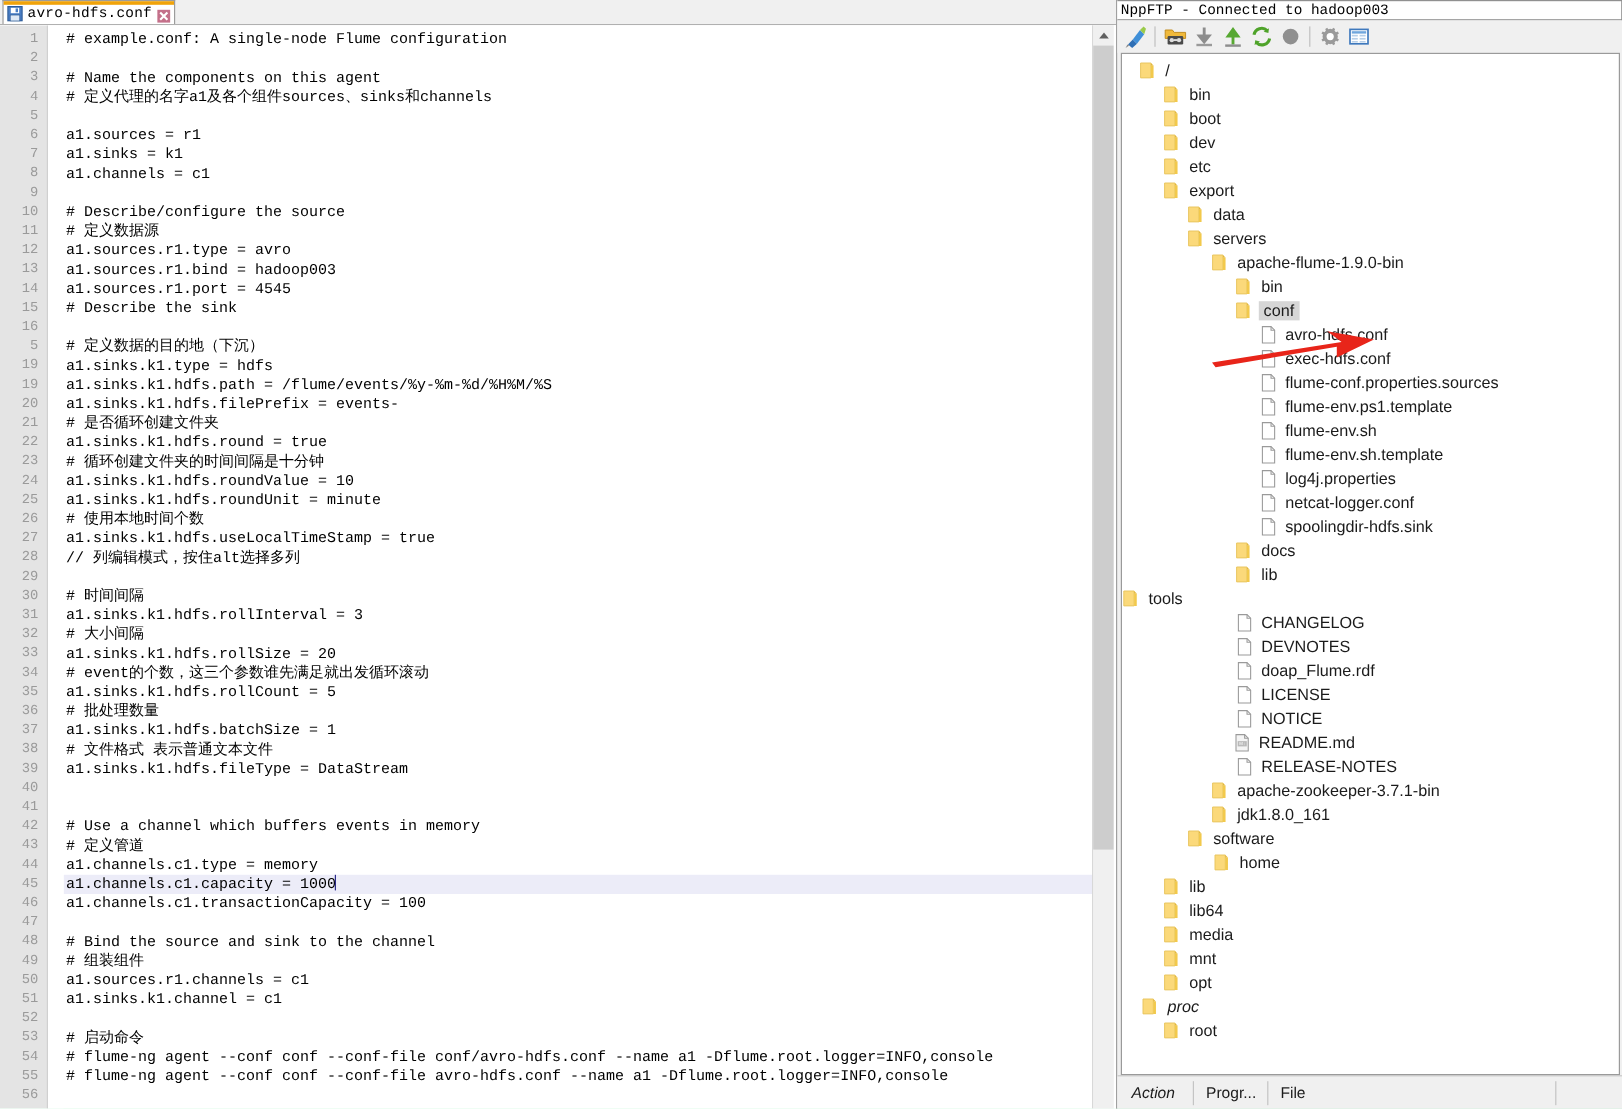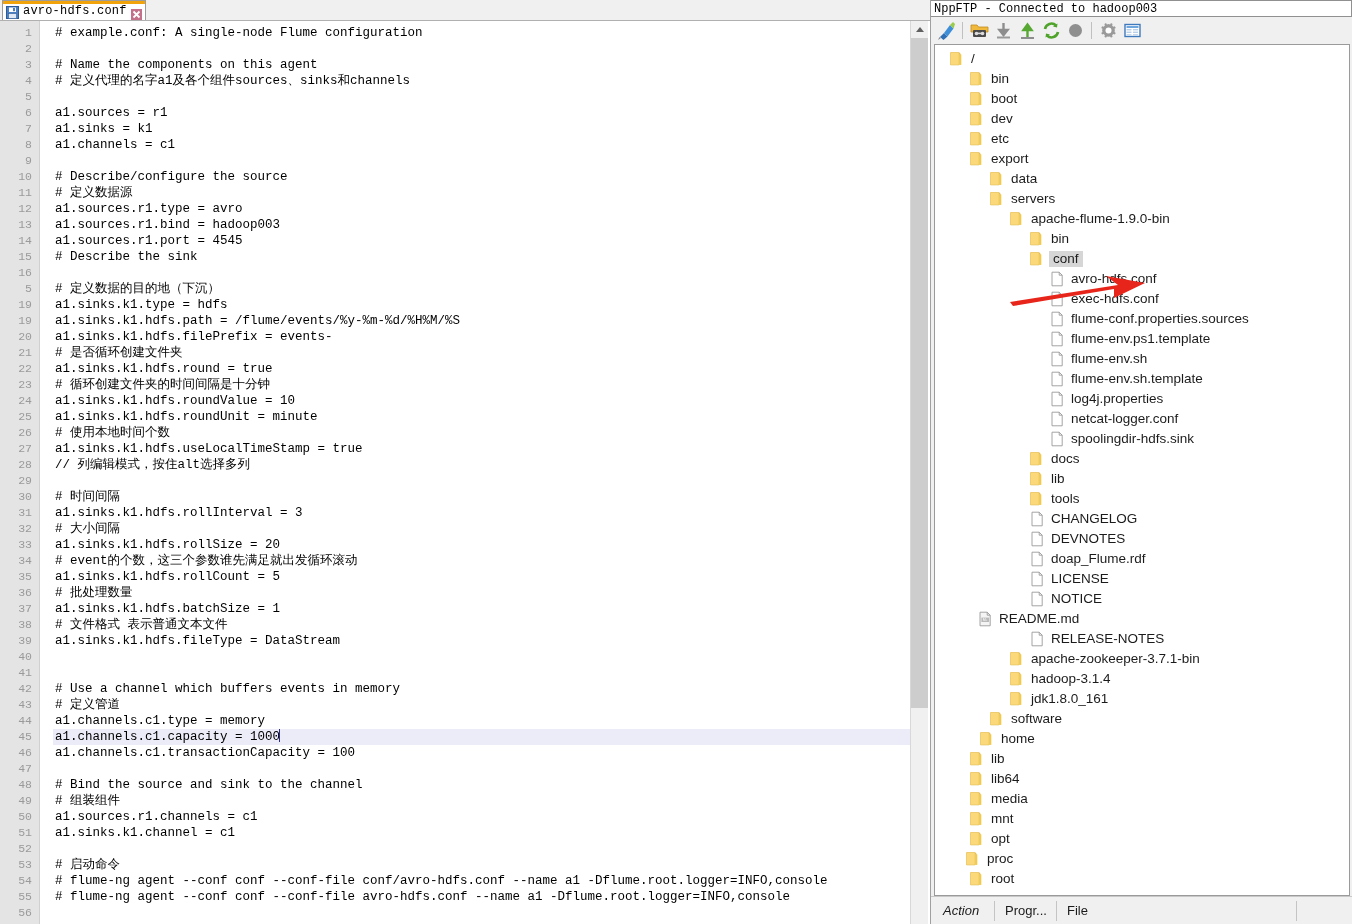--- a/index.html
+++ b/index.html
@@ -679,64 +679,64 @@
             <span class="tr-label">docs</span>
           </div>
           <div class="tr" style="padding-left: 94px;">
             <span class="tr-ico"><svg viewBox="0 0 17 16" width="17" height="16">
                 <path d="M1.5 1.5 h8.6 v12.4 h-8.6 z" fill="#fbd97a" stroke="#e8c45e" stroke-width="0.8"></path>
                 <path d="M10.1 3.5 h2.2 v10.4 h-2.2 z" fill="#f2c94c"></path>
                 <path d="M10.1 1.5 l2.2 2 h-2.2 z" fill="#e2b63a"></path>
               </svg></span>
             <span class="tr-label">lib</span>
           </div>
+          <div class="tr" style="">
+            <span class="tr-ico"><svg viewBox="0 0 17 16" width="17" height="16">
+                <path d="M1.5 1.5 h8.6 v12.4 h-8.6 z" fill="#fbd97a" stroke="#e8c45e" stroke-width="0.8"></path>
+                <path d="M10.1 3.5 h2.2 v10.4 h-2.2 z" fill="#f2c94c"></path>
+                <path d="M10.1 1.5 l2.2 2 h-2.2 z" fill="#e2b63a"></path>
+              </svg></span>
+            <span class="tr-label">tools</span>
+          </div>
           <div class="tr" style="padding-left: 94px;">
             <span class="tr-ico"><svg viewBox="0 0 17 16" width="17" height="16">
-                <path d="M1.5 1.5 h8.6 v12.4 h-8.6 z" fill="#fbd97a" stroke="#e8c45e" stroke-width="0.8"></path>
-                <path d="M10.1 3.5 h2.2 v10.4 h-2.2 z" fill="#f2c94c"></path>
-                <path d="M10.1 1.5 l2.2 2 h-2.2 z" fill="#e2b63a"></path>
-              </svg></span>
-            <span class="tr-label">tools</span>
+                <path d="M3 1.2 h7.2 l3 3 v10.6 h-10.2 z" fill="#ffffff" stroke="#9a9a9a" stroke-width="0.9"></path>
+                <path d="M10.2 1.2 v3 h3" fill="none" stroke="#9a9a9a" stroke-width="0.9"></path>
+              </svg></span>
+            <span class="tr-label">CHANGELOG</span>
           </div>
           <div class="tr" style="padding-left: 94px;">
             <span class="tr-ico"><svg viewBox="0 0 17 16" width="17" height="16">
                 <path d="M3 1.2 h7.2 l3 3 v10.6 h-10.2 z" fill="#ffffff" stroke="#9a9a9a" stroke-width="0.9"></path>
                 <path d="M10.2 1.2 v3 h3" fill="none" stroke="#9a9a9a" stroke-width="0.9"></path>
               </svg></span>
-            <span class="tr-label">CHANGELOG</span>
+            <span class="tr-label">DEVNOTES</span>
           </div>
           <div class="tr" style="padding-left: 94px;">
             <span class="tr-ico"><svg viewBox="0 0 17 16" width="17" height="16">
                 <path d="M3 1.2 h7.2 l3 3 v10.6 h-10.2 z" fill="#ffffff" stroke="#9a9a9a" stroke-width="0.9"></path>
                 <path d="M10.2 1.2 v3 h3" fill="none" stroke="#9a9a9a" stroke-width="0.9"></path>
               </svg></span>
-            <span class="tr-label">DEVNOTES</span>
+            <span class="tr-label">doap_Flume.rdf</span>
           </div>
           <div class="tr" style="padding-left: 94px;">
             <span class="tr-ico"><svg viewBox="0 0 17 16" width="17" height="16">
                 <path d="M3 1.2 h7.2 l3 3 v10.6 h-10.2 z" fill="#ffffff" stroke="#9a9a9a" stroke-width="0.9"></path>
                 <path d="M10.2 1.2 v3 h3" fill="none" stroke="#9a9a9a" stroke-width="0.9"></path>
               </svg></span>
-            <span class="tr-label">doap_Flume.rdf</span>
+            <span class="tr-label">LICENSE</span>
           </div>
           <div class="tr" style="padding-left: 94px;">
             <span class="tr-ico"><svg viewBox="0 0 17 16" width="17" height="16">
                 <path d="M3 1.2 h7.2 l3 3 v10.6 h-10.2 z" fill="#ffffff" stroke="#9a9a9a" stroke-width="0.9"></path>
                 <path d="M10.2 1.2 v3 h3" fill="none" stroke="#9a9a9a" stroke-width="0.9"></path>
               </svg></span>
-            <span class="tr-label">LICENSE</span>
-          </div>
-          <div class="tr" style="padding-left: 94px;">
-            <span class="tr-ico"><svg viewBox="0 0 17 16" width="17" height="16">
-                <path d="M3 1.2 h7.2 l3 3 v10.6 h-10.2 z" fill="#ffffff" stroke="#9a9a9a" stroke-width="0.9"></path>
-                <path d="M10.2 1.2 v3 h3" fill="none" stroke="#9a9a9a" stroke-width="0.9"></path>
-              </svg></span>
             <span class="tr-label">NOTICE</span>
           </div>
-          <div class="tr" style="padding-left: 42px;">
+          <div class="tr" style="padding-left: 92px;">
             <span class="tr-ico"><svg viewBox="0 0 17 16" width="17" height="16">
                 <path d="M3 1.2 h7.2 l3 3 v10.6 h-10.2 z" fill="#f4f4f4" stroke="#9a9a9a" stroke-width="0.9"></path>
                 <path d="M10.2 1.2 v3 h3" fill="none" stroke="#9a9a9a" stroke-width="0.9"></path>
                 <rect x="4.4" y="6.6" width="7.6" height="4.4" fill="#b9b9b9"></rect>
                 <text x="8.2" y="10.2" font-size="3.6" fill="#fff" text-anchor="middle" font-family="Liberation Sans,sans-serif">M↓</text>
               </svg></span>
             <span class="tr-label">README.md</span>
           </div>
           <div class="tr" style="padding-left: 94px;">
             <span class="tr-ico"><svg viewBox="0 0 17 16" width="17" height="16">
@@ -752,39 +752,31 @@
                 <path d="M10.1 1.5 l2.2 2 h-2.2 z" fill="#e2b63a"></path>
               </svg></span>
             <span class="tr-label">apache-zookeeper-3.7.1-bin</span>
           </div>
           <div class="tr" style="padding-left: 74px;">
             <span class="tr-ico"><svg viewBox="0 0 17 16" width="17" height="16">
                 <path d="M1.5 1.5 h8.6 v12.4 h-8.6 z" fill="#fbd97a" stroke="#e8c45e" stroke-width="0.8"></path>
                 <path d="M10.1 3.5 h2.2 v10.4 h-2.2 z" fill="#f2c94c"></path>
                 <path d="M10.1 1.5 l2.2 2 h-2.2 z" fill="#e2b63a"></path>
               </svg></span>
-            <span class="tr-label">hadoop-3.1.4</span>
-          </div>
-          <div class="tr" style="padding-left: 74px;">
-            <span class="tr-ico"><svg viewBox="0 0 17 16" width="17" height="16">
-                <path d="M1.5 1.5 h8.6 v12.4 h-8.6 z" fill="#fbd97a" stroke="#e8c45e" stroke-width="0.8"></path>
-                <path d="M10.1 3.5 h2.2 v10.4 h-2.2 z" fill="#f2c94c"></path>
-                <path d="M10.1 1.5 l2.2 2 h-2.2 z" fill="#e2b63a"></path>
-              </svg></span>
             <span class="tr-label">jdk1.8.0_161</span>
           </div>
           <div class="tr" style="padding-left: 54px;">
             <span class="tr-ico"><svg viewBox="0 0 17 16" width="17" height="16">
                 <path d="M1.5 1.5 h8.6 v12.4 h-8.6 z" fill="#fbd97a" stroke="#e8c45e" stroke-width="0.8"></path>
                 <path d="M10.1 3.5 h2.2 v10.4 h-2.2 z" fill="#f2c94c"></path>
                 <path d="M10.1 1.5 l2.2 2 h-2.2 z" fill="#e2b63a"></path>
               </svg></span>
             <span class="tr-label">software</span>
           </div>
-          <div class="tr" style="padding-left: 44px;">
+          <div class="tr" style="padding-left: 44px; margin-left: 32px;">
             <span class="tr-ico"><svg viewBox="0 0 17 16" width="17" height="16">
                 <path d="M1.5 1.5 h8.6 v12.4 h-8.6 z" fill="#fbd97a" stroke="#e8c45e" stroke-width="0.8"></path>
                 <path d="M10.1 3.5 h2.2 v10.4 h-2.2 z" fill="#f2c94c"></path>
                 <path d="M10.1 1.5 l2.2 2 h-2.2 z" fill="#e2b63a"></path>
               </svg></span>
             <span class="tr-label">home</span>
           </div>
           <div class="tr" style="padding-left: 34px;">
             <span class="tr-ico"><svg viewBox="0 0 17 16" width="17" height="16">
                 <path d="M1.5 1.5 h8.6 v12.4 h-8.6 z" fill="#fbd97a" stroke="#e8c45e" stroke-width="0.8"></path>
@@ -818,21 +810,21 @@
             <span class="tr-label">mnt</span>
           </div>
           <div class="tr" style="padding-left: 34px;">
             <span class="tr-ico"><svg viewBox="0 0 17 16" width="17" height="16">
                 <path d="M1.5 1.5 h8.6 v12.4 h-8.6 z" fill="#fbd97a" stroke="#e8c45e" stroke-width="0.8"></path>
                 <path d="M10.1 3.5 h2.2 v10.4 h-2.2 z" fill="#f2c94c"></path>
                 <path d="M10.1 1.5 l2.2 2 h-2.2 z" fill="#e2b63a"></path>
               </svg></span>
             <span class="tr-label">opt</span>
           </div>
-          <div class="tr" style="padding-left: 30px;">
+          <div class="tr" style="padding-left: 16px; font-style: italic;">
             <span class="tr-ico"><svg viewBox="0 0 17 16" width="17" height="16">
                 <path d="M1.5 1.5 h8.6 v12.4 h-8.6 z" fill="#fbd97a" stroke="#e8c45e" stroke-width="0.8"></path>
                 <path d="M10.1 3.5 h2.2 v10.4 h-2.2 z" fill="#f2c94c"></path>
                 <path d="M10.1 1.5 l2.2 2 h-2.2 z" fill="#e2b63a"></path>
               </svg></span>
             <span class="tr-label">proc</span>
           </div>
           <div class="tr" style="padding-left: 34px;">
             <span class="tr-ico"><svg viewBox="0 0 17 16" width="17" height="16">
                 <path d="M1.5 1.5 h8.6 v12.4 h-8.6 z" fill="#fbd97a" stroke="#e8c45e" stroke-width="0.8"></path>

